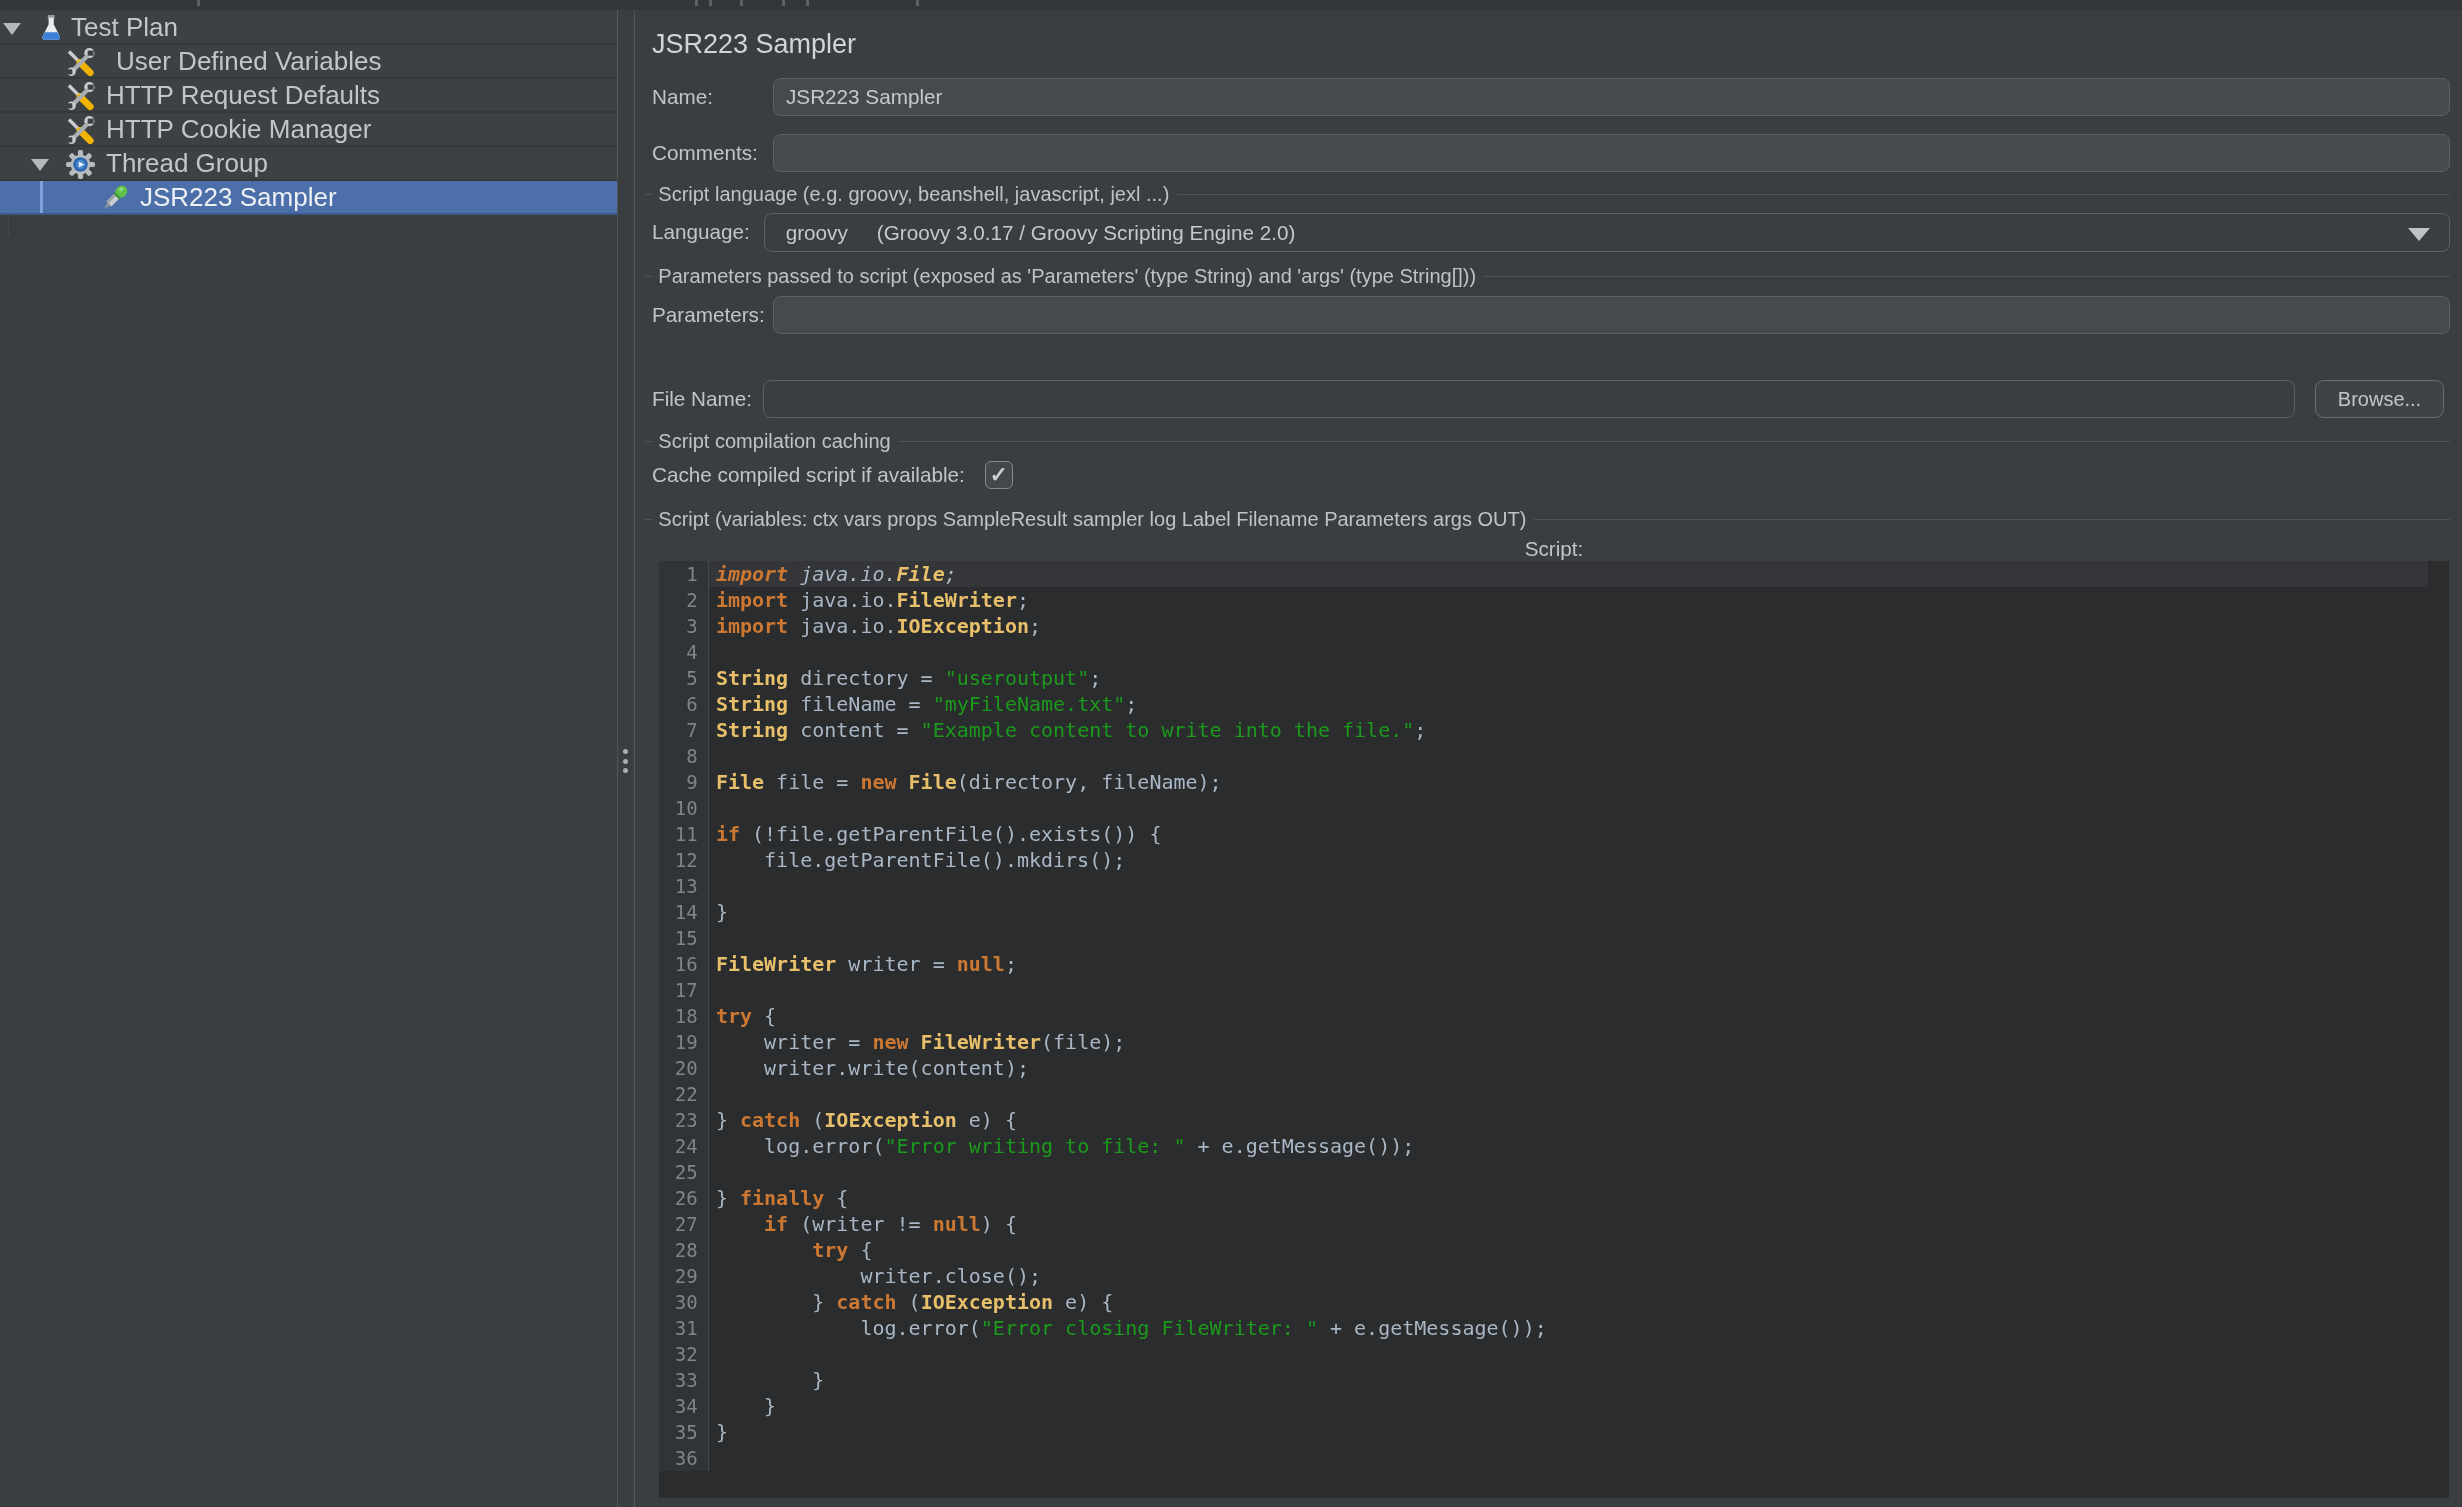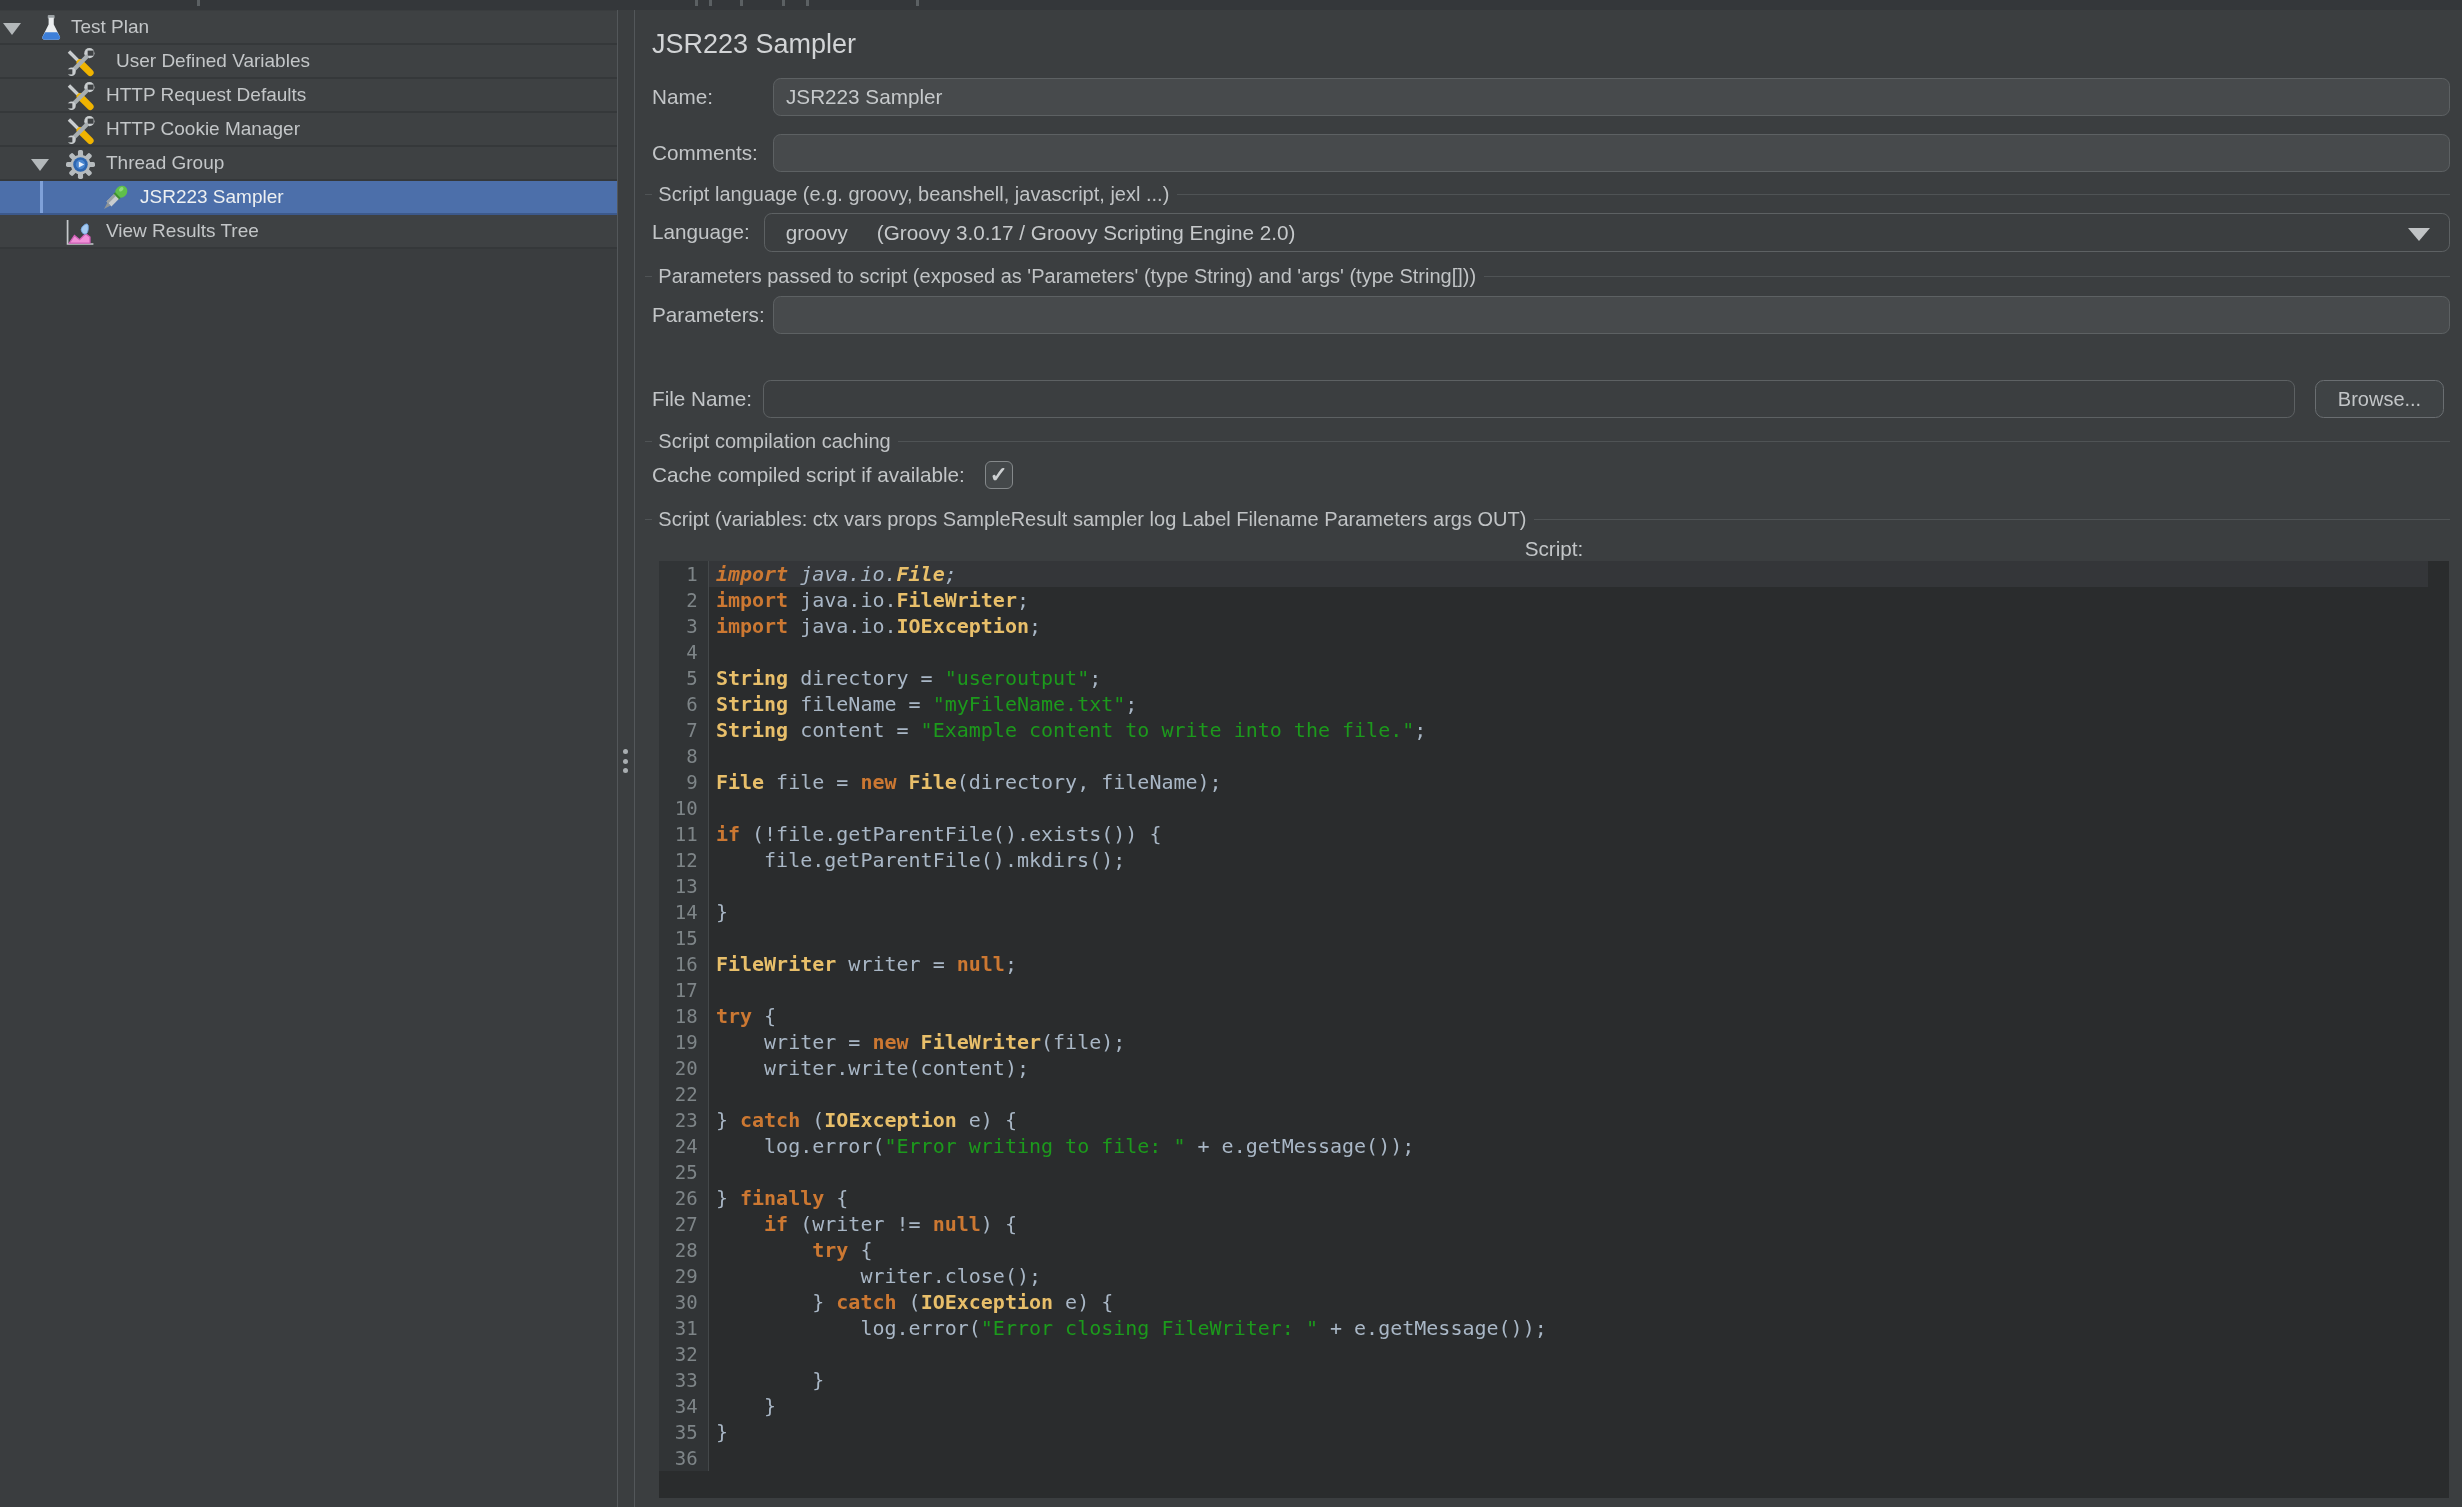--- a/index.html
+++ b/index.html
@@ -14,21 +14,21 @@
   .topstrip .tick { position:absolute; top:0; width:2.6px; height:6px; background:#5B6063; }
   
   .tree { position:absolute; left:0; top:10.3px; width:617px; bottom:0; background:#3A3D3F; }
   .tree .lvl-guide { position:absolute; left:7.8px; top:35px; width:1.7px; height:190px; background:#45494B; }
   .trow { position:relative; width:617px; height:34px; background:#3E4143; border-bottom:2.6px solid #35383A; cursor:default; }
   .trow.selected { background:#4C6FAA; border-bottom-color:#3C598C; }
   .trow .tri { position:absolute; top:12px; width:0; height:0;
     border-left:9.5px solid transparent; border-right:9.5px solid transparent; border-top:12px solid #B3B8BA; }
   .trow .ticon { position:absolute; top:3.4px; width:34px; height:27.6px; display:flex; align-items:center; justify-content:center; }
   .trow .tlabel { position:absolute; top:0; height:32px; display:flex; align-items:center;
-    font-size:19px; color:#C3C6C8; white-space:nowrap; }
+    font-size:26px; color:#C3C6C8; white-space:nowrap; }
   .trow.selected .tlabel { color:#EDF0F2; }
   .trow .sel-guide { position:absolute; left:40px; top:0; width:2.6px; height:32px; background:#7FA1D9; }
   
   .splitter { position:absolute; left:617px; top:10.3px; bottom:0; width:18px; background:#3B3E40;
     border-left:1.7px solid #53575A; border-right:1.7px solid #53575A; }
   .splitter .dot { position:absolute; left:5.2px; width:5.2px; height:5.2px; border-radius:50%; background:#A9AEB1; }
   
   .main { position:absolute; left:635px; right:0; top:10.3px; bottom:0; background:#3B3E40; }
   .main-title { position:absolute; left:17px; top:19px; font-size:27px; color:#D2D4D6; }
   .flabel { position:absolute; left:17px; height:38px; display:flex; align-items:center; font-size:20.7px; color:#C2C5C7; white-space:nowrap; }
@@ -160,30 +160,20 @@
       <ellipse cx="17" cy="6" rx="2" ry="3" fill="#8FD97E"></ellipse>
       <rect x="14.5" y="13.5" width="9" height="3.5" fill="#3E8F30"></rect>
       <rect x="15" y="16" width="8" height="12" fill="#C9CDCF"></rect>
       <rect x="15" y="16" width="3" height="12" fill="#9AA0A3"></rect>
       <path d="M16.5 28 L21.5 28 L19 36 Z" fill="#8F9598"></path>
     </g>
   </svg>
         </span>
         <span class="tlabel" style="left: 140px;">JSR223 Sampler</span>
       </div>
-      <div class="trow">
-        <span class="ticon" style="left: 63px;">
-          <svg id="svg-results-chart" width="31" height="27.6" viewBox="0 0 36 32">
-    <path d="M3 1 L3 29 L33 29" stroke="#C5C9CB" stroke-width="2" fill="none"></path>
-    <path d="M5 28 L11 19 L17 24 L24 17 L29 21 L29 28 Z" fill="#F090D8" stroke="#D060B8" stroke-width="1.5"></path>
-    <path d="M20 9 Q28 1 27 12 Q26 20 20.5 16.5 Q17 12.5 20 9 Z" fill="#A6CBF2" stroke="#6FA3DE"></path>
-  </svg>
-        </span>
-        <span class="tlabel" style="left: 106px;">View Results Tree</span>
-      </div>
     </div>
 </div>
 
 <div class="splitter">
   <div class="dot" style="top:739px"></div>
   <div class="dot" style="top:749px"></div>
   <div class="dot" style="top:758px"></div>
 </div>
 
 <div class="main">

